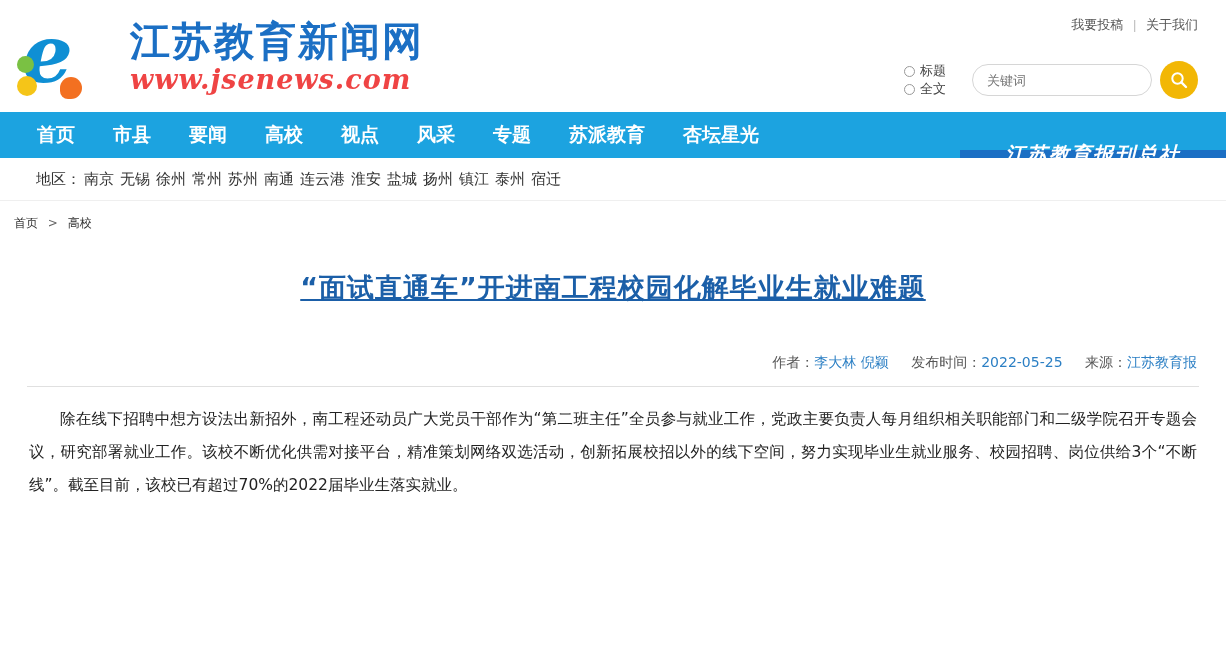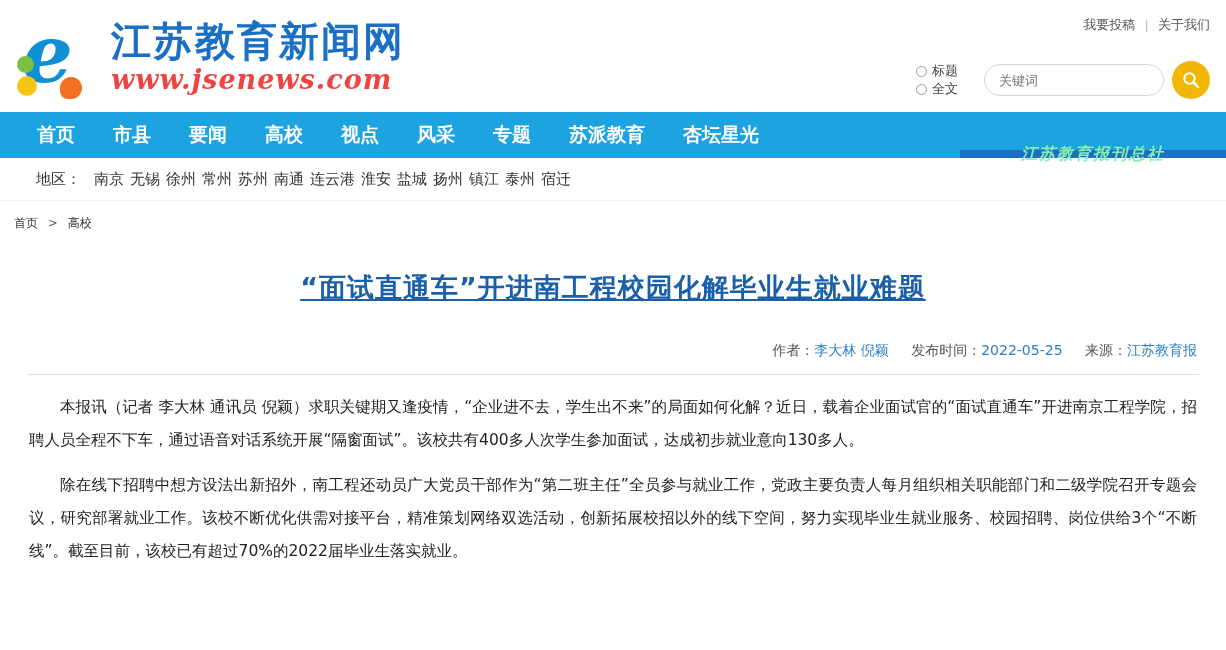--- a/index.html
+++ b/index.html
@@ -60,21 +60,21 @@
     background: #f5c518;
     left: 1px; top: 62px;
   }
   .dot-orange {
     width: 22px; height: 22px;
     background: #f37021;
     left: 44px; top: 63px;
     border-radius: 50% 50% 50% 8px;
   }
   .brand-text {
-    margin-left: 9px;
+    margin-left: 28px;
   }
   .brand-title {
     font-size: 40px;
     font-weight: bold;
     color: #1b6fc4;
     letter-spacing: 2px;
     line-height: 46px;
     font-family: "DejaVu Sans", sans-serif;
   }
   .brand-sub {
@@ -82,21 +82,21 @@
     font-weight: bold;
     color: #ef4444;
     letter-spacing: 1px;
     line-height: 32px;
     font-family: "DejaVu Serif", serif;
     font-style: italic;
   }
 
   .header-right {
     position: absolute;
-    right: 16px;
+    right: 28px;
     top: 16px;
     text-align: right;
   }
   .top-links {
     font-size: 13px;
     color: #555;
   }
   .top-links a {
     color: #555;
     text-decoration: none;
@@ -180,22 +180,22 @@
     display: flex;
     align-items: center;
     padding: 0 19px;
     white-space: nowrap;
     cursor: pointer;
     font-family: "DejaVu Sans", sans-serif;
   }
   .nav-promo {
     width: 266px;
     background: #1b6fc4;
-    color: #86efac;
-    font-size: 16px;
+    color: #ffffff;
+    font-size: 20px;
     font-weight: bold;
     display: flex;
     align-items: center;
     justify-content: center;
     letter-spacing: 2px;
     font-family: "DejaVu Serif", serif;
     font-style: italic;
     margin-top: 38px;
   }
 
@@ -205,21 +205,20 @@
     display: flex;
     align-items: center;
     padding-left: 36px;
     font-size: 15px;
     color: #333;
     border-bottom: 1px solid #efefef;
     font-family: "DejaVu Sans", sans-serif;
   }
   .region-label {
     color: #333;
-    margin-right: 10px;
   }
   .region-link {
     color: #333;
     margin: 0 3px;
     text-decoration: none;
     cursor: pointer;
   }
 
   
   .breadcrumb {
@@ -251,20 +250,21 @@
     font-family: "DejaVu Sans", sans-serif;
     letter-spacing: 1px;
     text-decoration: underline;
   }
   .meta-row {
     text-align: right;
     font-size: 14px;
     color: #555;
     padding: 6px 14px 14px 0;
     font-family: "DejaVu Sans", sans-serif;
+    margin-top: 12px;
   }
   .meta-row .meta-val {
     color: #2b7fc4;
   }
   .meta-row .meta-item {
     margin-left: 18px;
   }
   .divider {
     border-top: 1px solid #e0e0e0;
     margin: 0 12px;
@@ -378,16 +378,15 @@
       <span>发布时间：</span><span class="meta-val">2022-05-25</span>
     </span>
     <span class="meta-item">
       <span>来源：</span><span class="meta-val">江苏教育报</span>
     </span>
   </div>
 
   <div class="divider"></div>
 
   <div class="content">
-    <p>本报讯（记者 李大林 通讯员 倪颖）求职关键期又逢疫情，“企业进不去，学生出不来”的局面如何化解？近日，载着企业面试官的“面试直通车”开进南京工程学院，招聘人员全程不下车，通过语音对话系统开展“隔窗面试”。该校共有400多人次学生参加面试，达成初步就业意向130多人。</p>
     <p>除在线下招聘中想方设法出新招外，南工程还动员广大党员干部作为“第二班主任”全员参与就业工作，党政主要负责人每月组织相关职能部门和二级学院召开专题会议，研究部署就业工作。该校不断优化供需对接平台，精准策划网络双选活动，创新拓展校招以外的线下空间，努力实现毕业生就业服务、校园招聘、岗位供给3个“不断线”。截至目前，该校已有超过70%的2022届毕业生落实就业。</p>
   </div>
 </div>
 
 </body></html>

